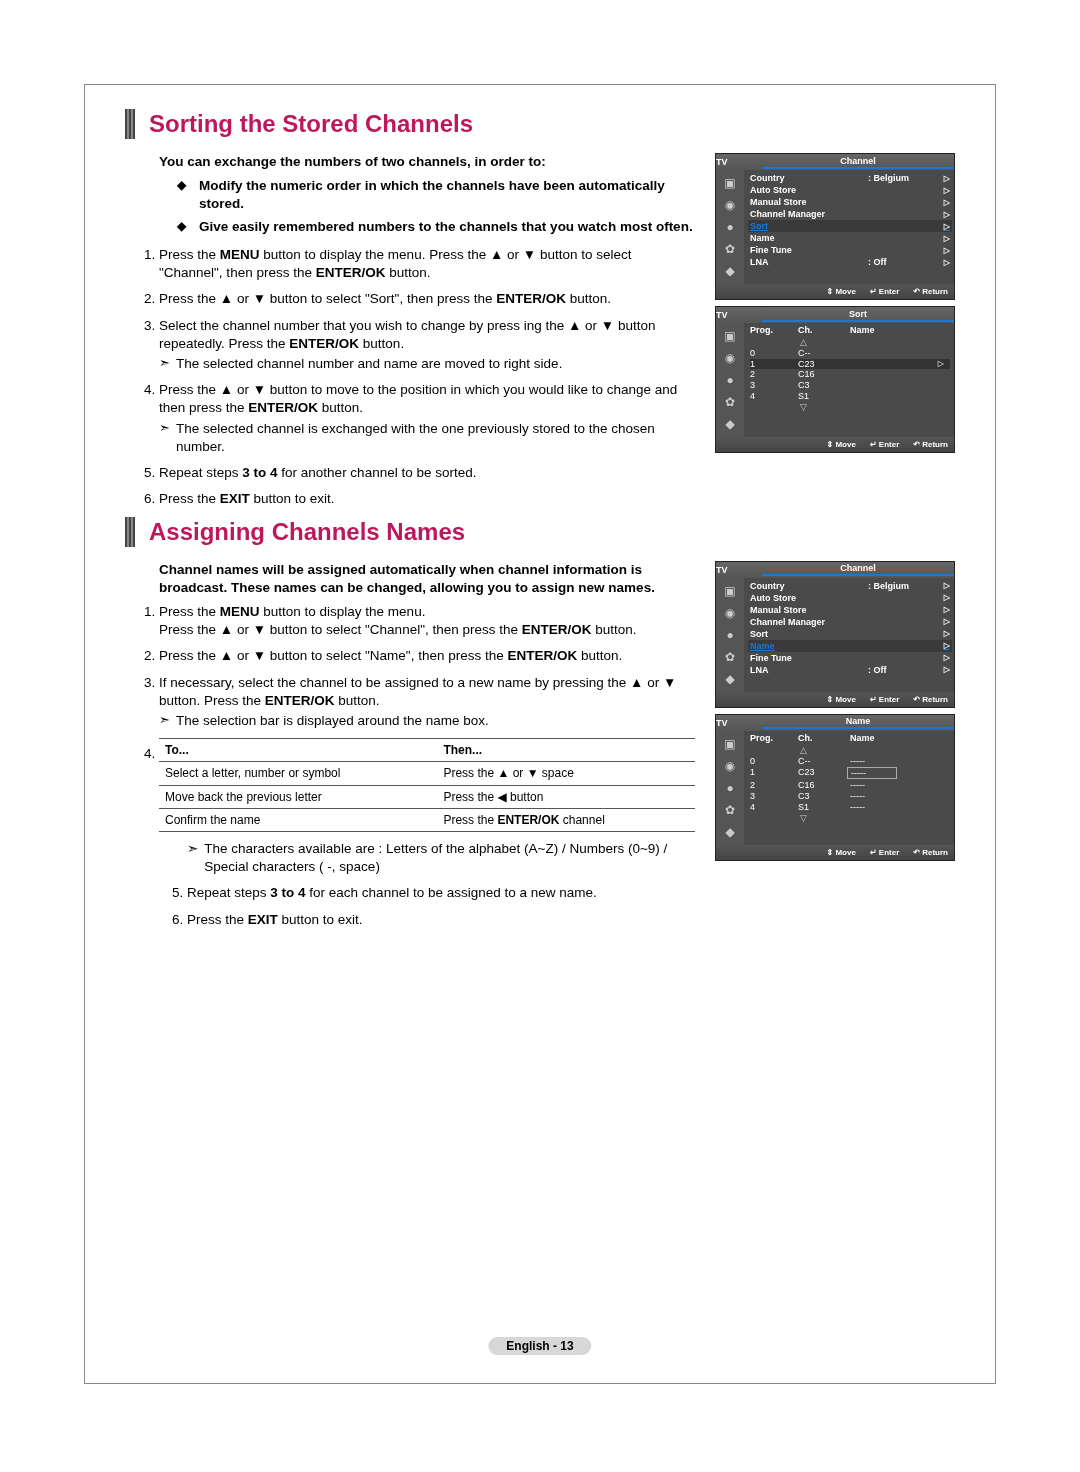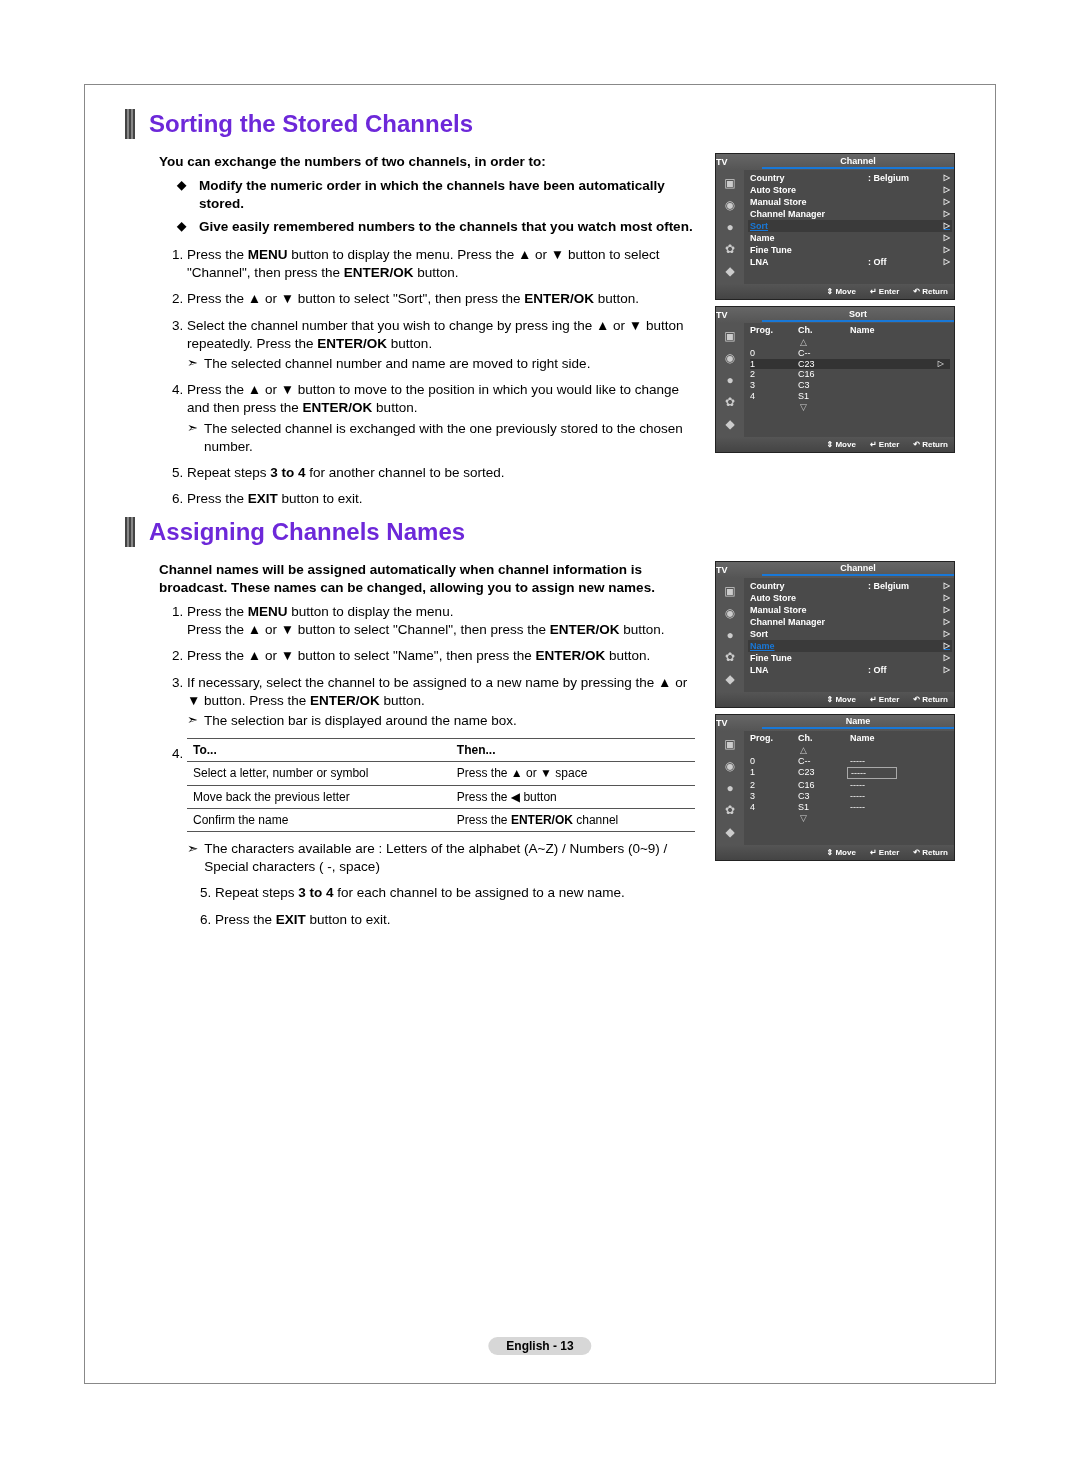--- a/index.html
+++ b/index.html
@@ -27,30 +27,30 @@
     margin-bottom: 14px;
   }
   .section-heading:nth-of-type(2) { margin-top: 28px; }
   .heading-bar {
     width: 10px; height: 30px;
     background: repeating-linear-gradient(90deg,#444,#444 2px,#888 2px,#888 4px);
   }
   .section-heading h1 {
     font-size: 24px;
     font-weight: bold;
-    color: #6d28d9;
+    color: #be185d;
   }
   .section-body {
     display: flex;
     gap: 20px;
     margin-left: 34px;
   }
   .text-col { flex: 1; font-size: 13.5px; line-height: 1.35; }
   .text-col .intro { font-weight: bold; margin-bottom: 6px; }
-  .text-col ol { list-style: decimal; margin-left: 28px; }
+  .text-col ol { list-style: decimal; }
   .text-col ol > li { margin-bottom: 8px; }
   .diamond-list { list-style: none; margin-left: 40px; margin-bottom:10px;}
   .diamond-list li { position: relative; font-weight: bold; margin-bottom:4px;}
   .diamond-list li::before {
     content: "◆"; position: absolute; left: -22px; top:0; font-size:12px;
   }
   .sub-note { margin-left: 0px; display:flex; gap:6px; margin-top:2px;}
   .sub-note .arrow { font-size:13px; line-height:1.2;}
   .sub-note .txt { flex:1;}
   .tbl {
@@ -86,21 +86,21 @@
     padding-bottom:1px;
   }
   .osd-body { display:flex; }
   .osd-icons {
     width:28px; background:#555;
     display:flex; flex-direction:column; align-items:center; gap:8px; padding:6px 0;
   }
   .osd-icons span { font-size:12px; color:#ccc;}
   .osd-list { flex:1; padding:2px 4px 2px 6px; }
   .osd-row {
-    display:flex; align-items:flex-start; justify-content:space-between;
+    display:flex; align-items:center; justify-content:space-between;
     font-size:9px; font-weight:bold; padding:1px 0;
   }
   .osd-row .lbl { flex:0 0 92px;}
   .osd-row .val { flex:0 0 50px;}
   .osd-row .chev { font-size:8px; color:#eee;}
   .osd-row.hl { background:#3a3a3a; color:#1878d8; text-decoration:underline; padding:1px 2px; margin:0 -2px;}
   .osd-footer {
     display:flex; justify-content:flex-end; gap:14px;
     background:linear-gradient(#555,#444);
     font-size:8px; padding:3px 6px; font-weight:bold;

